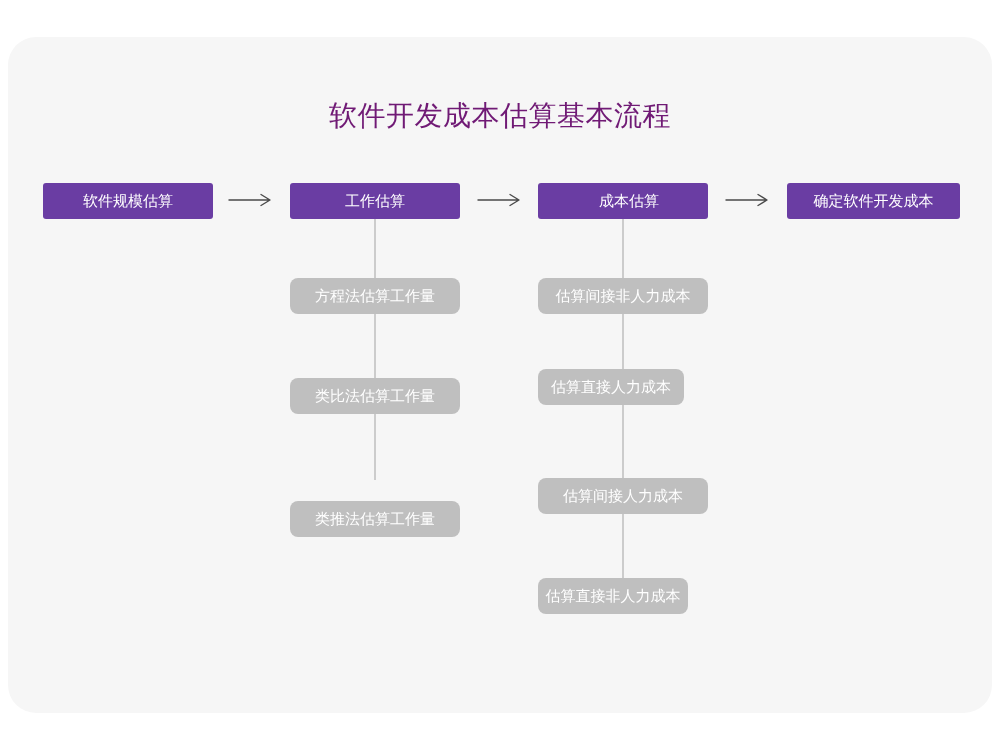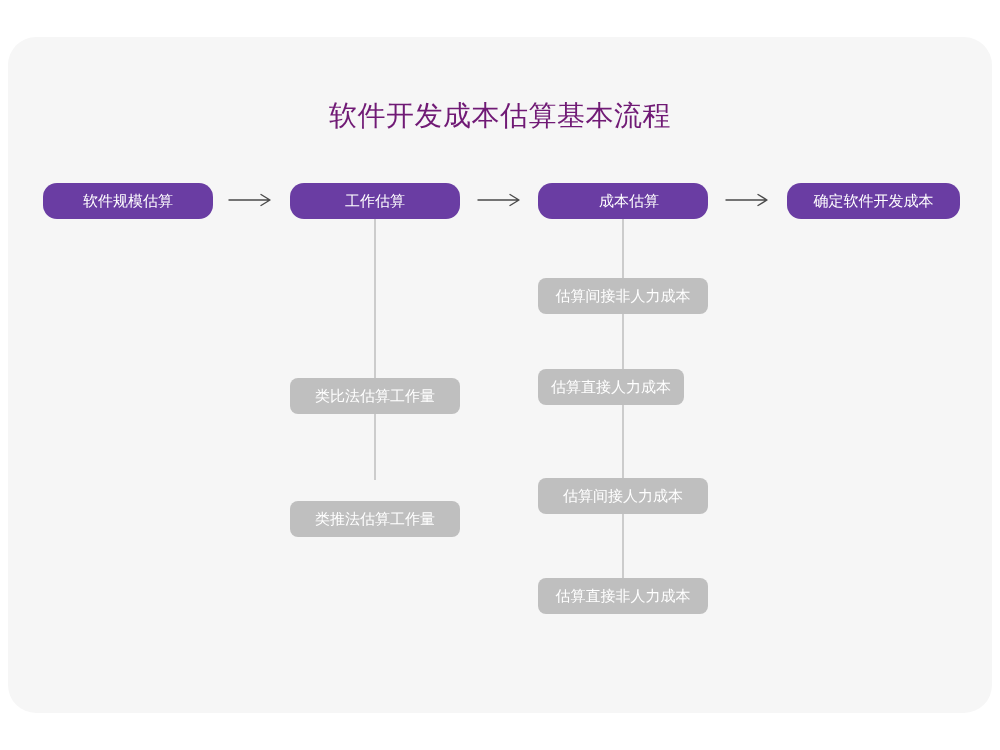--- a/index.html
+++ b/index.html
@@ -38,42 +38,42 @@
     font-weight: 400;
   }
   .node {
     position: absolute;
     height: 36px;
     display: flex;
     align-items: center;
     justify-content: center;
     font-size: 15px;
     color: #ffffff;
-    border-radius: 14px;
+    border-radius: 3px;
     box-sizing: border-box;
     z-index: 2;
     white-space: nowrap;
   }
   .node.primary { background: #6a3da3; }
   .node.secondary { background: #bfbfbf; border-radius: 8px; }
 
   
   .step-1 { left: 35px;  top: 146px; width: 170px; }
   .step-2 { left: 282px; top: 146px; width: 170px; }
   .step-3 { left: 530px; top: 146px; width: 170px; padding-left: 12px; }
   .step-4 { left: 779px; top: 146px; width: 173px; }
 
   
   .wm-1 { left: 282px; top: 241px; width: 170px; }
   .wm-2 { left: 282px; top: 341px; width: 170px; }
   .wm-3 { left: 282px; top: 464px; width: 170px; }
   .ci-1 { left: 530px; top: 241px; width: 170px; }
   .ci-2 { left: 530px; top: 332px; width: 146px; }
   .ci-3 { left: 530px; top: 441px; width: 170px; }
-  .ci-4 { left: 530px; top: 541px; width: 170px; }
+  .ci-4 { left: 530px; top: 541px; width: 150px; }
 
   .vline {
     position: absolute;
     width: 2px;
     background: #cccccc;
     z-index: 1;
   }
   .vline-work { left: 366px; top: 181px; height: 262px; }
   .vline-cost { left: 614px; top: 181px; height: 362px; }
 
@@ -119,20 +119,21 @@
     <div class="node primary step-3">成本估算</div>
 
     <div class="arrow arrow-3">
       <svg width="44" height="14" viewBox="0 0 44 14">
         <path d="M1 7 H41 M33 1.5 L42 7 L33 12.5" fill="none" stroke="#4a4a4a" stroke-width="1.4" stroke-linecap="round" stroke-linejoin="round"></path>
       </svg>
     </div>
 
     <div class="node primary step-4">确定软件开发成本</div>
 
+    <div class="node secondary wm-1">方程法估算工作量</div>
     <div class="node secondary wm-2">类比法估算工作量</div>
     <div class="node secondary wm-3">类推法估算工作量</div>
 
     <div class="node secondary ci-1">估算间接非人力成本</div>
     <div class="node secondary ci-2">估算直接人力成本</div>
     <div class="node secondary ci-3">估算间接人力成本</div>
     <div class="node secondary ci-4">估算直接非人力成本</div>
 
   </div>
 </div>

